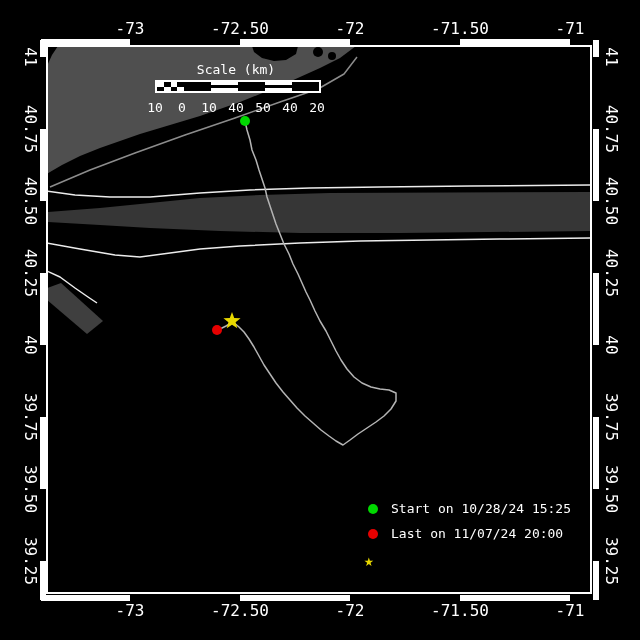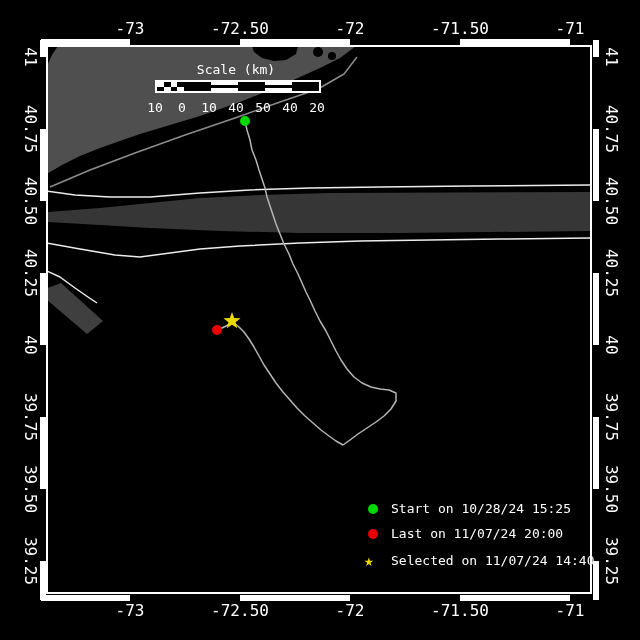--- a/index.html
+++ b/index.html
@@ -67,21 +67,20 @@
     <div class="legend-row" id="lrow0" style="left: 0px; top: 500px; width: 640px;">
       <span class="legend-marker legend-dot" id="lm0" style="left: 368px; top: 4px; background: rgb(0, 216, 0);"></span>
       <span class="legend-label" id="ll0" style="left: 391px;">Start on 10/28/24 15:25</span>
     </div>
     <div class="legend-row" id="lrow1" style="left: 0px; top: 525px; width: 640px;">
       <span class="legend-marker legend-dot" id="lm1" style="left: 368px; top: 4px; background: rgb(230, 0, 0);"></span>
       <span class="legend-label" id="ll1" style="left: 391px;">Last on 11/07/24 20:00</span>
     </div>
     <div class="legend-row" id="lrow2" style="left: 0px; top: 552px; width: 640px;">
       <span class="legend-marker legend-star" id="lm2" style="left: 364px; top: 1px; color: rgb(232, 216, 0);">★</span>
-      <span class="legend-label" id="ll2" style="left: 391px;">Selected on 11/07/24 14:40</span>
     </div>
   </div>
 <div class="zseg" style="left: 41px; top: 39px; width: 89px; height: 6px;"></div>
     <div class="zseg" style="left: 41px; top: 595px; width: 89px; height: 6px;"></div>
     <div class="zseg" style="left: 240px; top: 39px; width: 110px; height: 6px;"></div>
     <div class="zseg" style="left: 240px; top: 595px; width: 110px; height: 6px;"></div>
     <div class="zseg" style="left: 460px; top: 39px; width: 110px; height: 6px;"></div>
     <div class="zseg" style="left: 460px; top: 595px; width: 110px; height: 6px;"></div>
     <div class="zseg" style="left: 40px; top: 40px; width: 6px; height: 17px;"></div>
     <div class="zseg" style="left: 593px; top: 40px; width: 6px; height: 17px;"></div>

